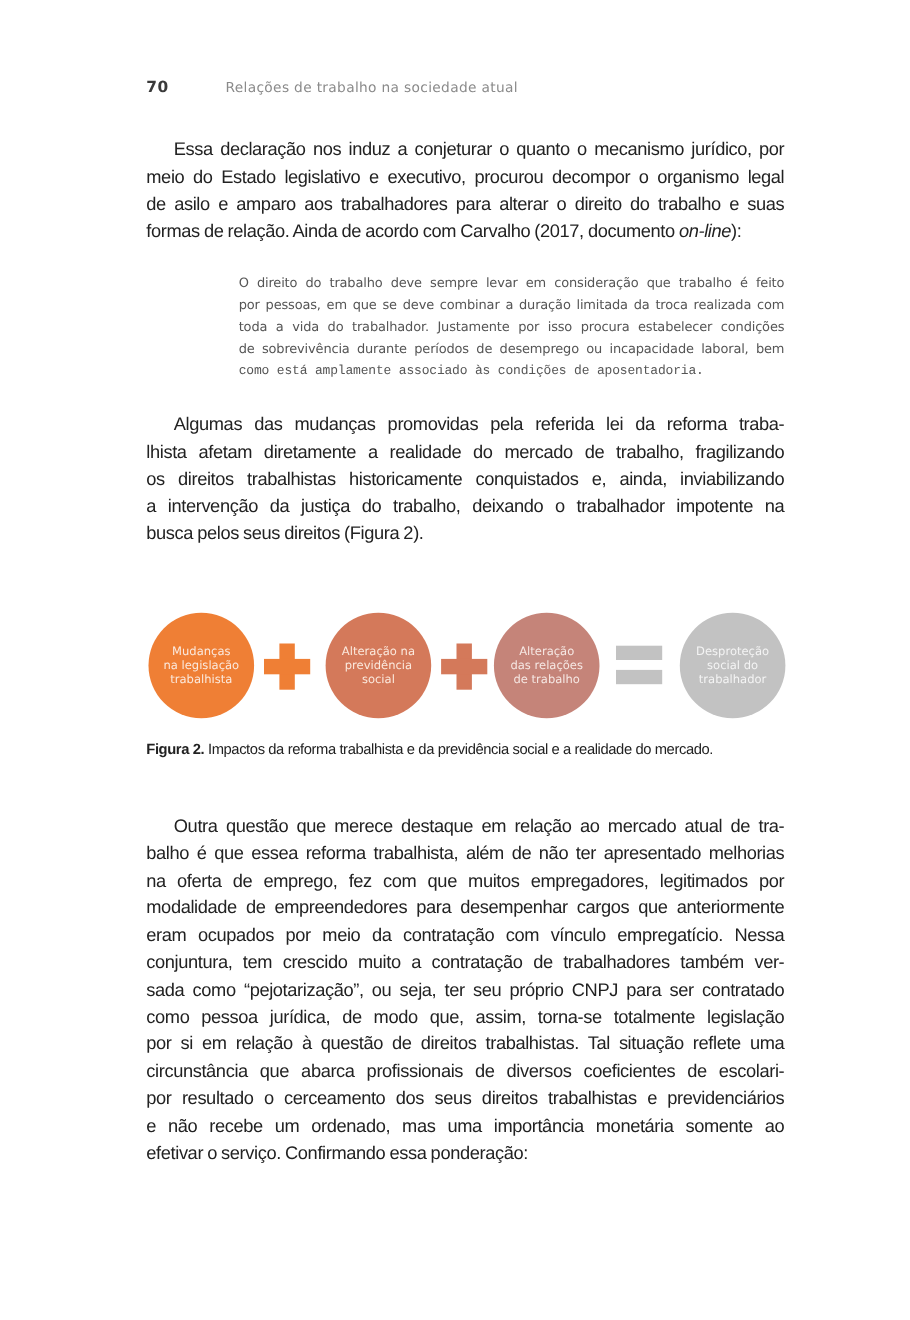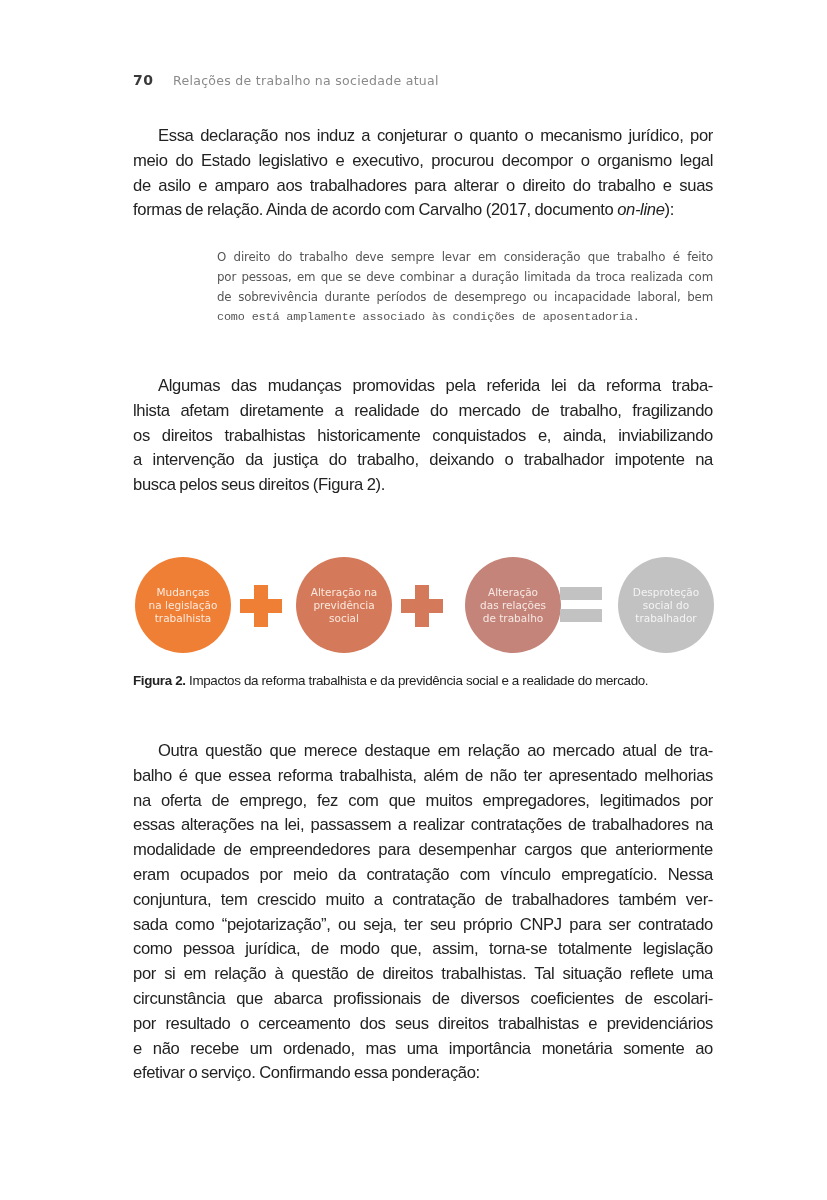--- a/index.html
+++ b/index.html
@@ -16,20 +16,21 @@
       color: #1f1f1f;
     }
     .header {
       position: absolute;
       left: 133px;
       top: 72px;
       height: 20px;
       display: flex;
       align-items: baseline;
       font-family: "DejaVu Sans", sans-serif;
+      gap: 32px;
     }
     .page-number {
       font-size: 14px;
       font-weight: bold;
       color: #3a3a3a;
       letter-spacing: 0.5px;
       width: 40px;
     }
     .running-title {
       font-size: 12.5px;
@@ -104,21 +105,21 @@
       font-family: "DejaVu Sans", sans-serif;
       font-size: 10.5px;
       line-height: 13px;
       color: #fbe9dd;
       box-sizing: border-box;
       padding: 0 10px;
     }
     .circle span { display: block; }
     #c1 { left: 2px; background: #ef7f35; }
     #c2 { left: 163px; background: #d4795a; }
-    #c3 { left: 332px; background: #c58479; color: #f6e8e4; }
+    #c3 { left: 316px; background: #c58479; color: #f6e8e4; }
     #c4 { left: 485px; background: #c2c2c2; color: #f4f4f4; }
 
     .plus {
       position: absolute;
       top: 30px;
       width: 42px;
       height: 42px;
     }
     .plus::before, .plus::after {
       content: "";
@@ -173,20 +174,21 @@
 <div class="para" id="p1">
   <span class="line first" style="display: block;">Essa declaração nos induz a conjeturar o quanto o mecanismo jurídico, por</span>
   <span class="line" style="display: block;">meio do Estado legislativo e executivo, procurou decompor o organismo legal</span>
   <span class="line" style="display: block;">de asilo e amparo aos trabalhadores para alterar o direito do trabalho e suas</span>
   <span class="line last" style="display: block;"><span>formas de relação. Ainda de acordo com Carvalho (2017, documento </span><em>on-line</em><span>):</span></span>
 </div>
 
 <div class="quote">
   <span class="line" style="display: block;">O direito do trabalho deve sempre levar em consideração que trabalho é feito</span>
   <span class="line" style="display: block;">por pessoas, em que se deve combinar a duração limitada da troca realizada com</span>
+  <span class="line" style="display: block;">toda a vida do trabalhador. Justamente por isso procura estabelecer condições</span>
   <span class="line" style="display: block;">de sobrevivência durante períodos de desemprego ou incapacidade laboral, bem</span>
   <span class="line last" style="display: block;">como está amplamente associado às condições de aposentadoria.</span>
 </div>
 
 <div class="para" id="p2">
   <span class="line first" style="display: block;">Algumas das mudanças promovidas pela referida lei da reforma traba-</span>
   <span class="line" style="display: block;">lhista afetam diretamente a realidade do mercado de trabalho, fragilizando</span>
   <span class="line" style="display: block;">os direitos trabalhistas historicamente conquistados e, ainda, inviabilizando</span>
   <span class="line" style="display: block;">a intervenção da justiça do trabalho, deixando o trabalhador impotente na</span>
   <span class="line last" style="display: block;">busca pelos seus direitos (Figura 2).</span>
@@ -227,21 +229,20 @@
 </div>
 
 <div class="caption">
   <span class="fig-label">Figura 2.</span><span> Impactos da reforma trabalhista e da previdência social e a realidade do mercado.</span>
 </div>
 
 <div class="para" id="p3">
   <span class="line first" style="display: block;">Outra questão que merece destaque em relação ao mercado atual de tra-</span>
   <span class="line" style="display: block;">balho é que essea reforma trabalhista, além de não ter apresentado melhorias</span>
   <span class="line" style="display: block;">na oferta de emprego, fez com que muitos empregadores, legitimados por</span>
-  <span class="line" style="display: block;">essas alterações na lei, passassem a realizar contratações de trabalhadores na</span>
   <span class="line" style="display: block;">modalidade de empreendedores para desempenhar cargos que anteriormente</span>
   <span class="line" style="display: block;">eram ocupados por meio da contratação com vínculo empregatício. Nessa</span>
   <span class="line" style="display: block;">conjuntura, tem crescido muito a contratação de trabalhadores também ver-</span>
   <span class="line" style="display: block;">sada como “pejotarização”, ou seja, ter seu próprio CNPJ para ser contratado</span>
   <span class="line" style="display: block;">como pessoa jurídica, de modo que, assim, torna-se totalmente legislação</span>
   <span class="line" style="display: block;">por si em relação à questão de direitos trabalhistas. Tal situação reflete uma</span>
   <span class="line" style="display: block;">circunstância que abarca profissionais de diversos coeficientes de escolari-</span>
   <span class="line" style="display: block;">por resultado o cerceamento dos seus direitos trabalhistas e previdenciários</span>
   <span class="line" style="display: block;">e não recebe um ordenado, mas uma importância monetária somente ao</span>
   <span class="line last" style="display: block;">efetivar o serviço. Confirmando essa ponderação:</span>

